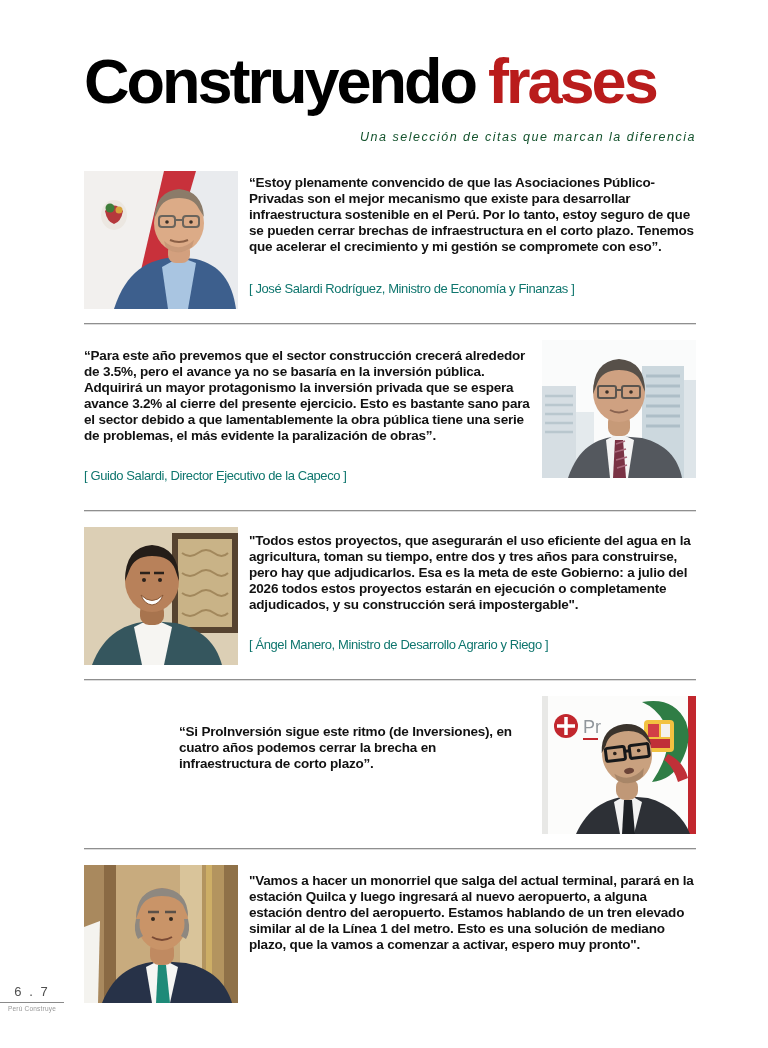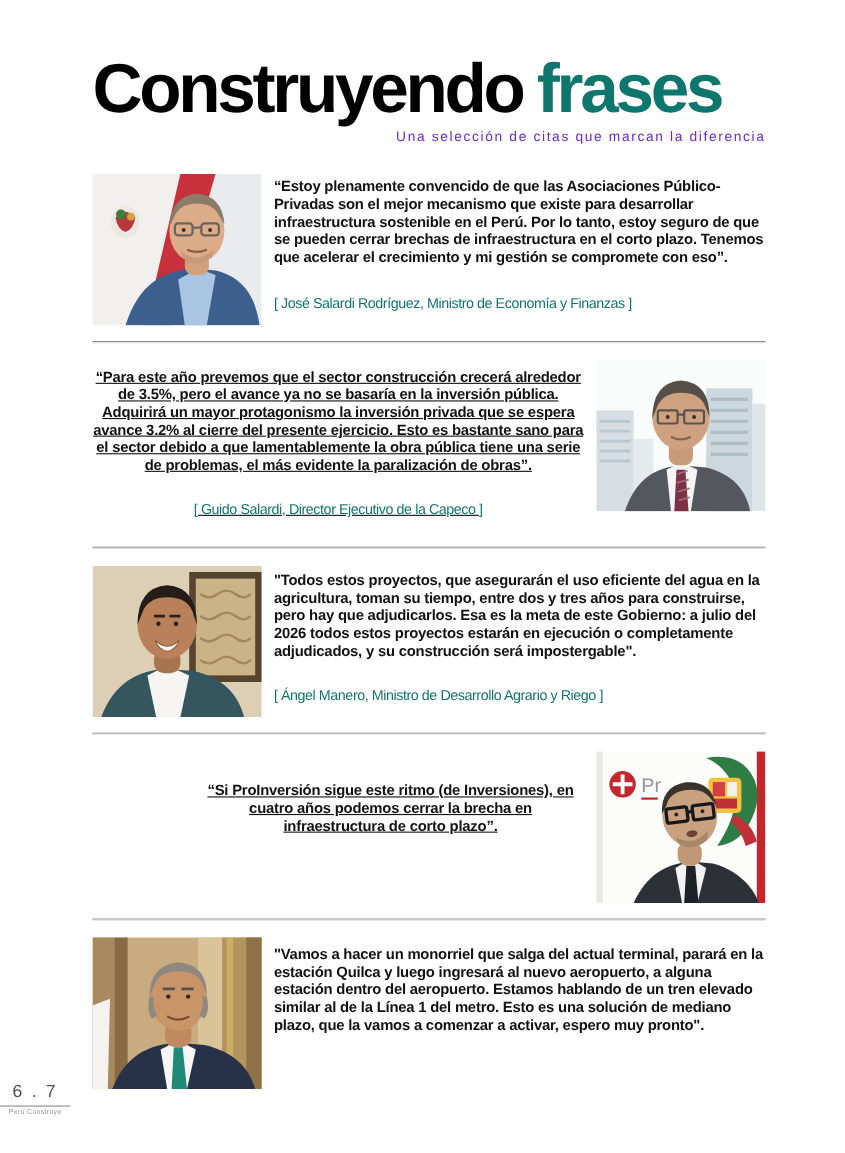--- a/index.html
+++ b/index.html
@@ -11,35 +11,35 @@
     color: #121212;
   }
   .content { width: 612px; margin-left: 84px; }
 
   
   .header { padding-top: 50px; }
   .headline {
     font-size: 63px; font-weight: bold; letter-spacing: -3px;
     line-height: 62px; white-space: nowrap; color: #000;
   }
-  .headline .gray { color: #0f766e; margin-left: 13px; }
+  .headline .gray { color: #b91c1c; margin-left: 13px; }
   .subtitle {
     text-align: right; font-size: 12.5px; letter-spacing: 1.5px;
-    color: #6d28d9; margin-top: 5px;
+    color: #14532d; margin-top: 18px; font-style: italic;
   }
 
   
   .blocks { margin-top: 12px; }
   .qblock { display: flex; gap: 11px; padding: 15px 0 14px; }
   .qblock .photo {
     width: 154px; height: 138px; flex: 0 0 154px; overflow: hidden;
   }
   .qblock .photo svg { display: block; width: 154px; height: 138px; }
   .qblock.right { flex-direction: row-reverse; }
-  .qblock.right .qtext { text-align: center; text-decoration: underline; }
+  .qblock.right .qtext { text-align: left; }
   .qtext { flex: 1; display: flex; flex-direction: column; gap: 24px; }
   .quote {
     font-weight: bold; font-size: 13.5px; line-height: 16px;
     letter-spacing: -0.2px; color: #121212;
   }
   .attribution {
     margin-top: auto; margin-bottom: 13px;
     font-size: 13px; letter-spacing: -0.4px; color: #0f766e;
   }
   .b1 .quote { margin-top: 4px; }
@@ -49,21 +49,21 @@
   .b5 .quote { margin-top: 8px; }
   hr.sep {
     border: 0; height: 0;
     border-top: 1px solid #8f8f8f;
     border-bottom: 1px solid #dcdcdc;
   }
 
   
   .footer { position: absolute; left: 0; top: 984px; width: 64px; }
   .pagenum {
-    text-align: center; font-size: 16px; letter-spacing: 2px;
+    text-align: center; font-size: 13px; letter-spacing: 2px;
     color: #4f4f4f; padding-bottom: 3px;
     border-bottom: 1px solid #8a8a8a;
   }
   .brand {
     text-align: center; font-size: 6.5px; color: #999; margin-top: 2px;
     letter-spacing: 0.2px;
   }
 </style>
 </head>
 <body>

